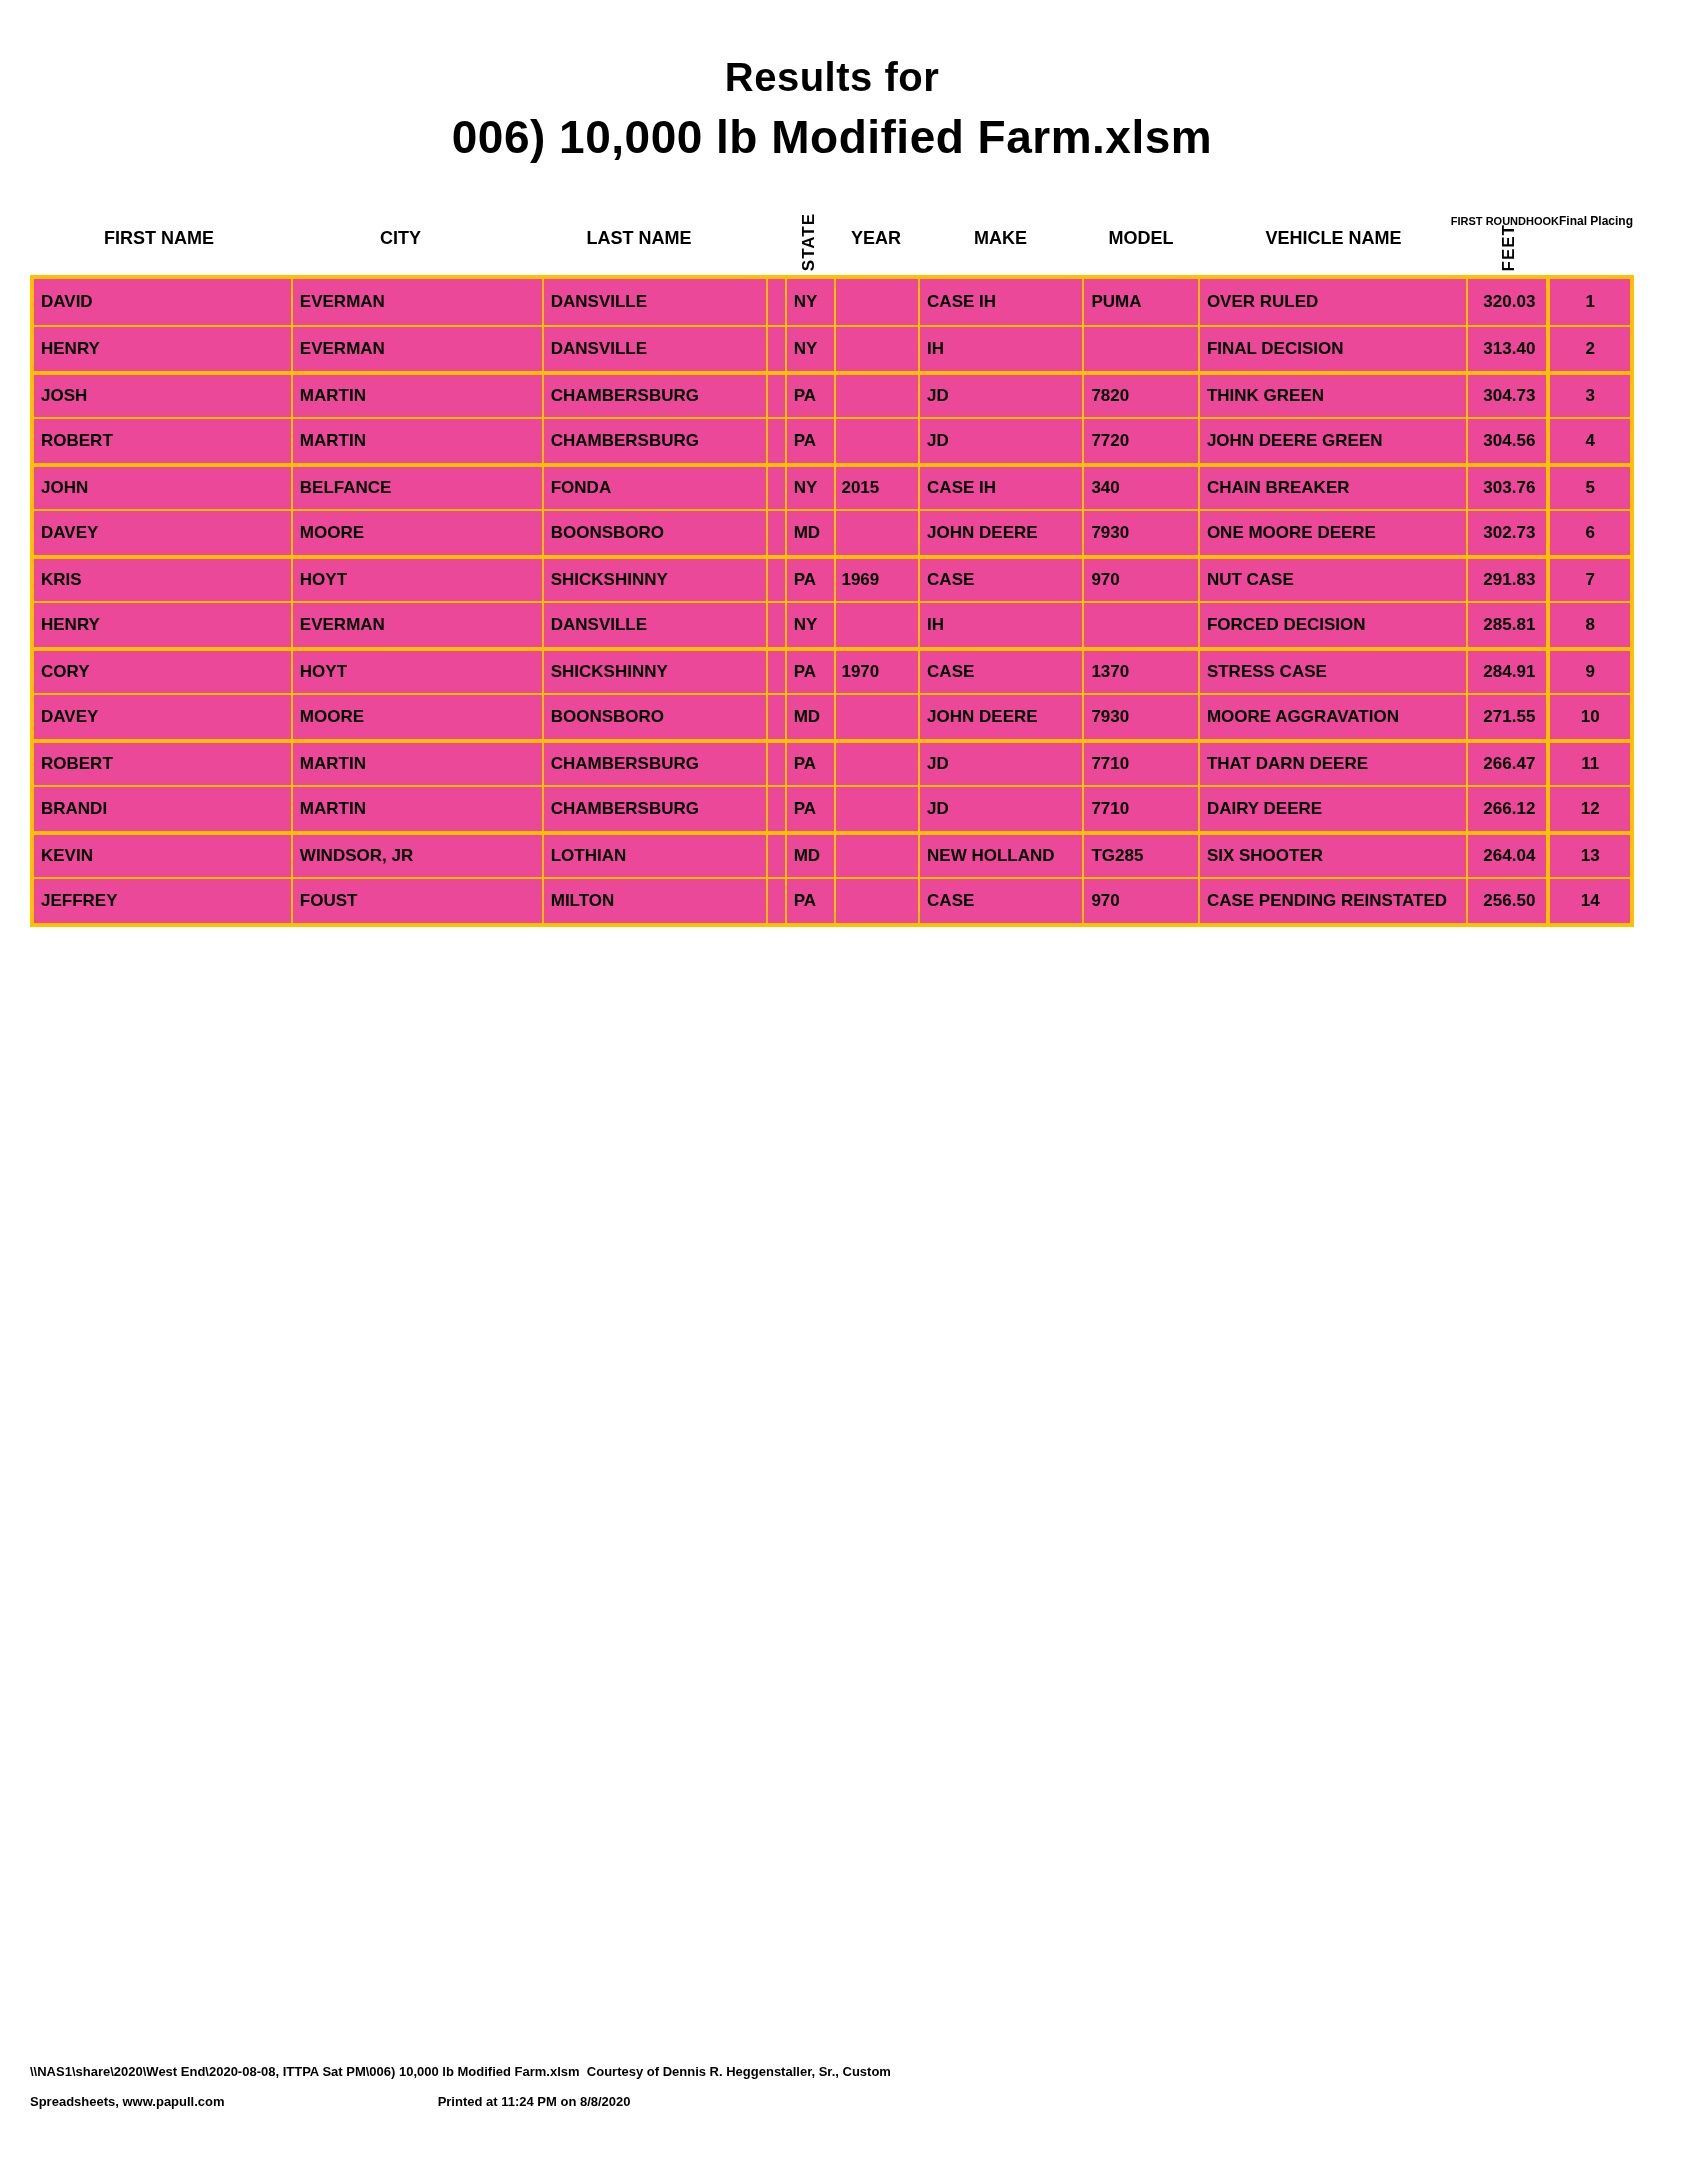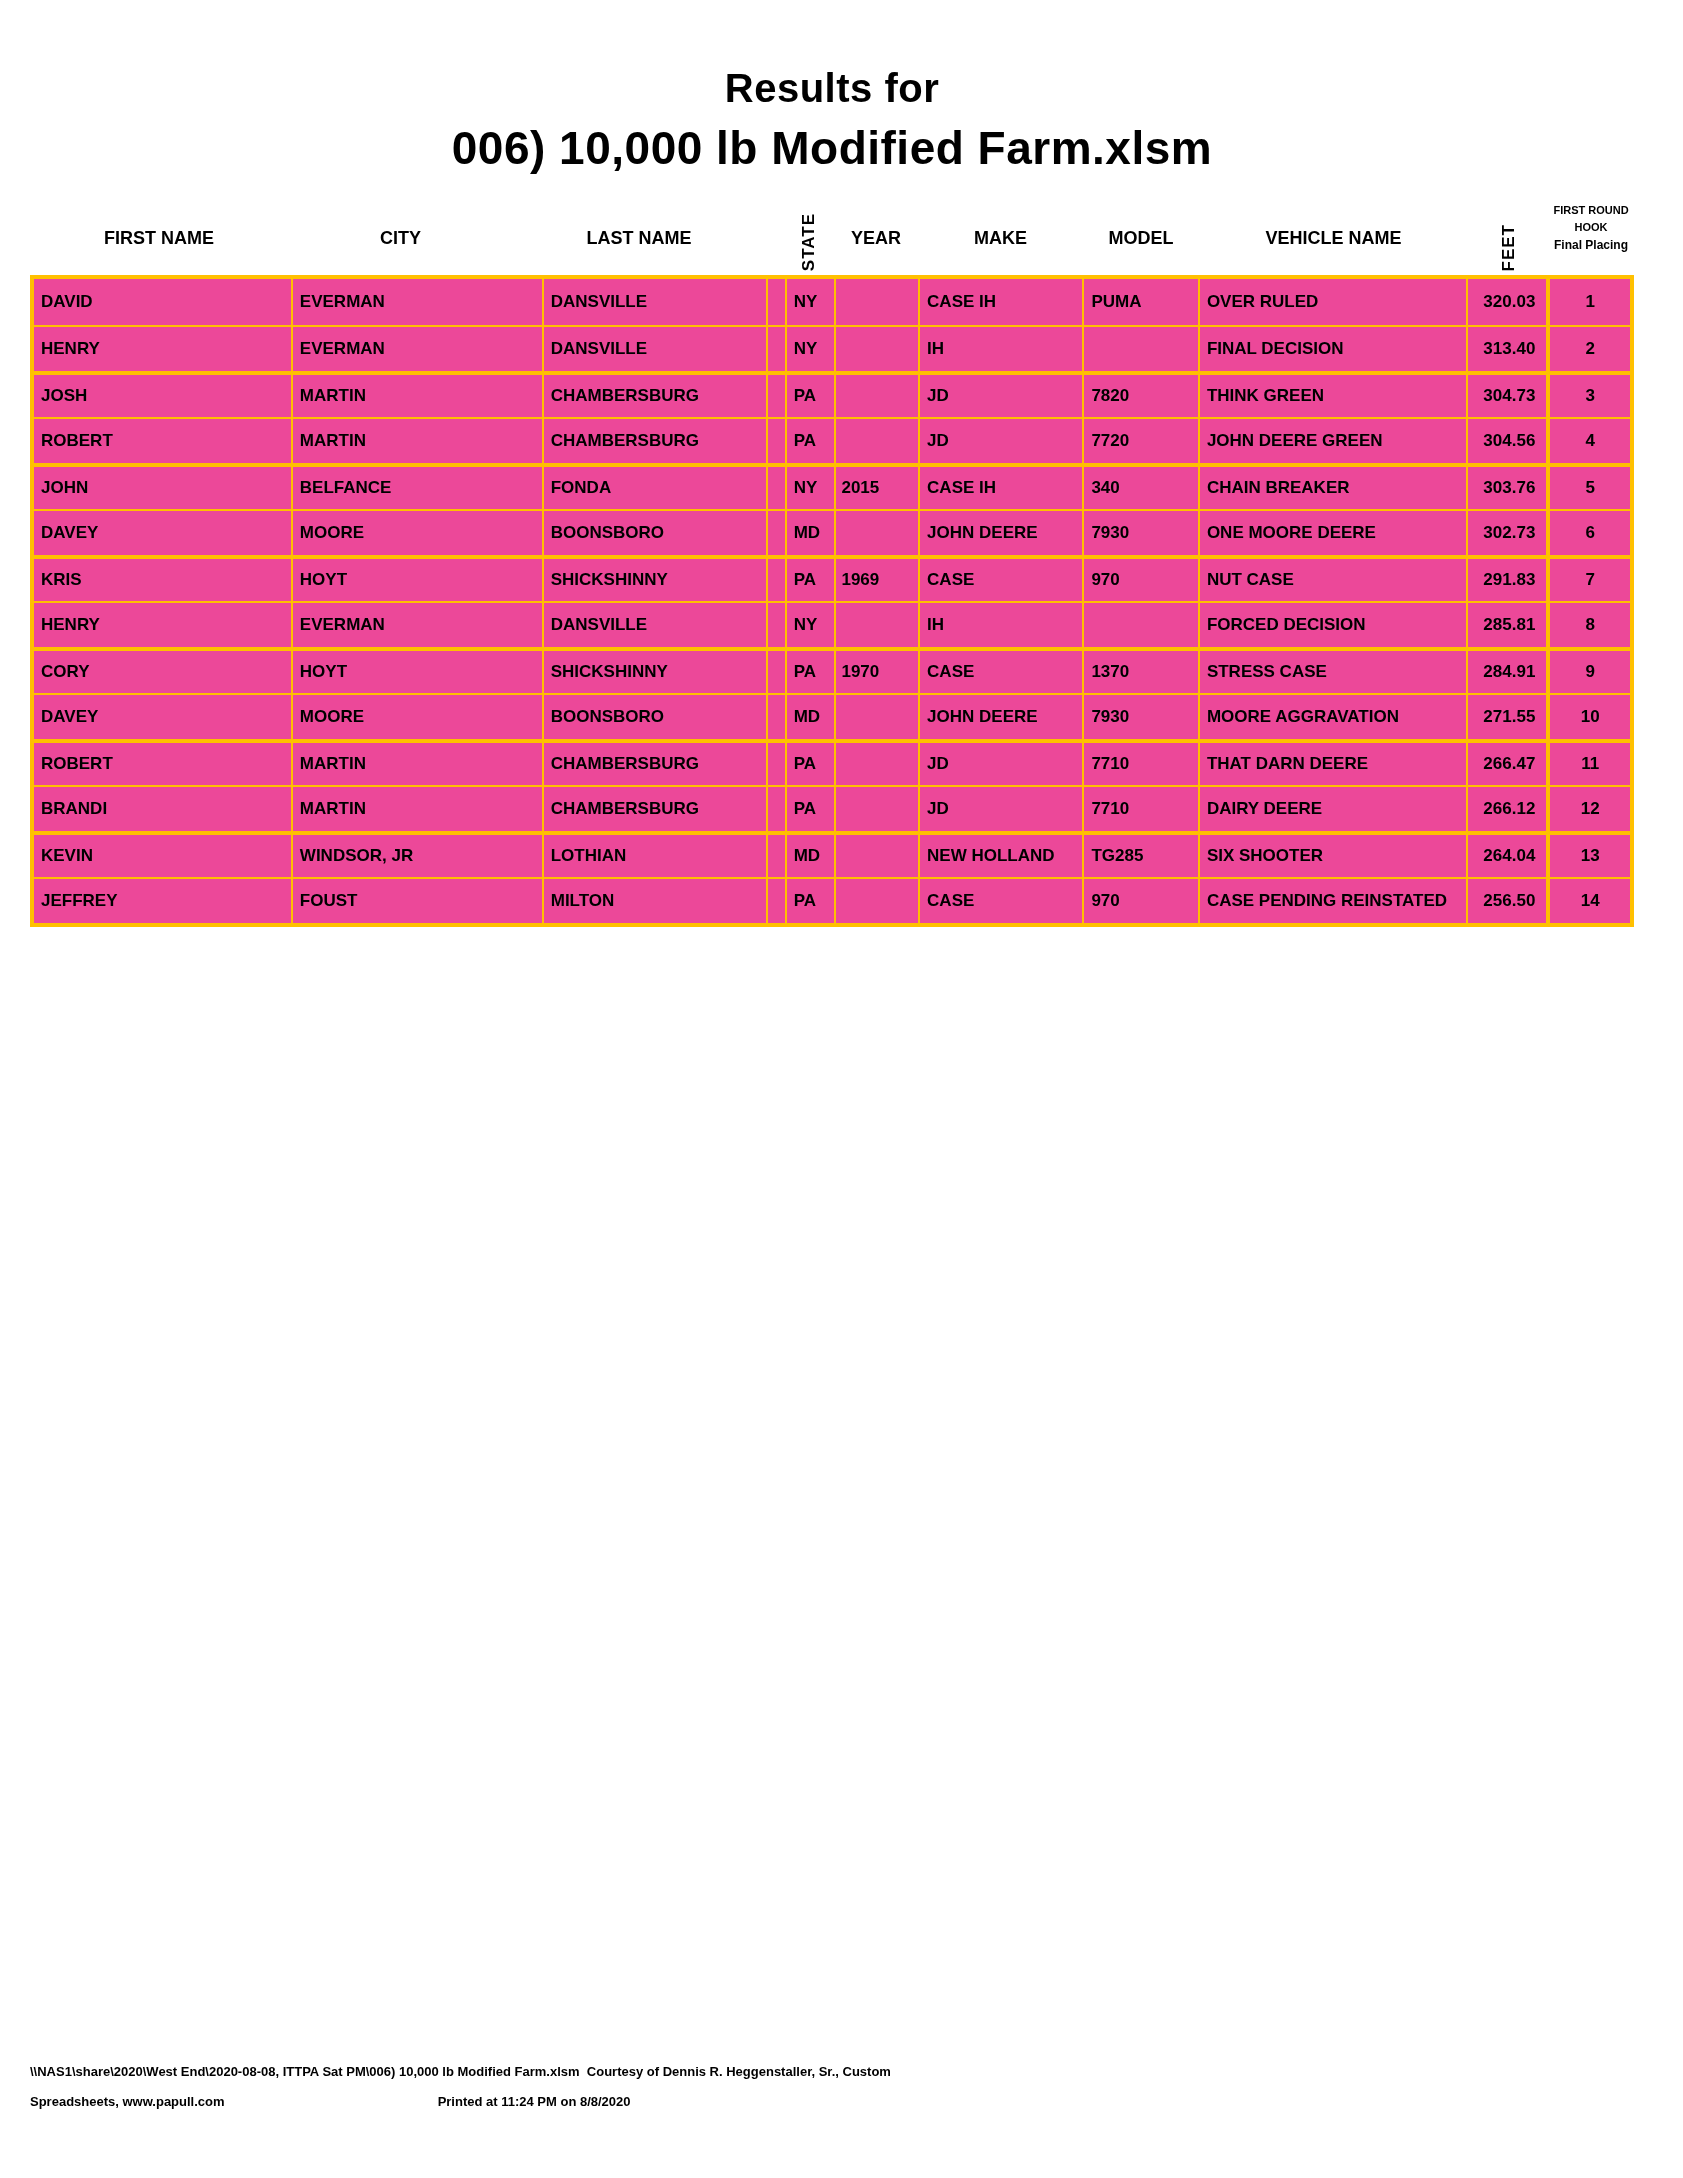--- a/index.html
+++ b/index.html
@@ -3,29 +3,29 @@
 <meta charset="utf-8">
 <style>
   :root { --gold: #FFC000; }
   * { margin: 0; padding: 0; box-sizing: border-box; }
   html, body { background: #ffffff; }
   body {
     width: 1683px; height: 2178px; position: relative;
     font-family: "Liberation Sans", sans-serif;
     font-weight: bold; color: #000000;
   }
-  .title-block { position: absolute; left: 30px; top: 66px; width: 1604px; text-align: center; }
+  .title-block { position: absolute; left: 30px; top: 55px; width: 1604px; text-align: center; }
   .title-line1 { font-size: 40px; letter-spacing: 0.5px; }
   .title-line2 { font-size: 46px; margin-top: 10px; letter-spacing: 0.5px; }
 
   .thead { position: absolute; left: 30px; top: 188px; width: 1604px; height: 87px; display: flex; }
   .th { display: flex; justify-content: center; align-items: flex-end; padding-bottom: 26px; font-size: 18px; white-space: nowrap; }
   .th.vert { padding-bottom: 4px; }
   .vtext { writing-mode: vertical-rl; transform: rotate(180deg); font-size: 17px; letter-spacing: 1px; }
-  .th-place { flex-direction: column; justify-content: flex-end; align-items: center; padding-bottom: 20px; font-size: 11px; line-height: 1.55; text-align: center; }
+  .th-place { flex-direction: row; justify-content: flex-end; align-items: center; padding-bottom: 20px; font-size: 11px; line-height: 1.55; text-align: center; }
   .final-placing-label { font-size: 12px; }
 
   .tbl { position: absolute; left: 30px; top: 275px; width: 1604px; border: 4px solid var(--gold); background: #ec4899; }
   .trow { display: flex; height: 46px; border-top: 2px solid var(--gold); }
   .tbl div.trow:first-of-type { border-top: none; }
   .tbl div.trow:nth-of-type(odd):not(:first-of-type) { border-top: 4px solid var(--gold); }
   .cell { border-left: 2px solid var(--gold); display: flex; align-items: center; padding-left: 7px; font-size: 17px; overflow: hidden; white-space: nowrap; }
   .cell:first-child { border-left: none; }
   .c-first   { width: 258px; }
   .c-last    { width: 252px; }

